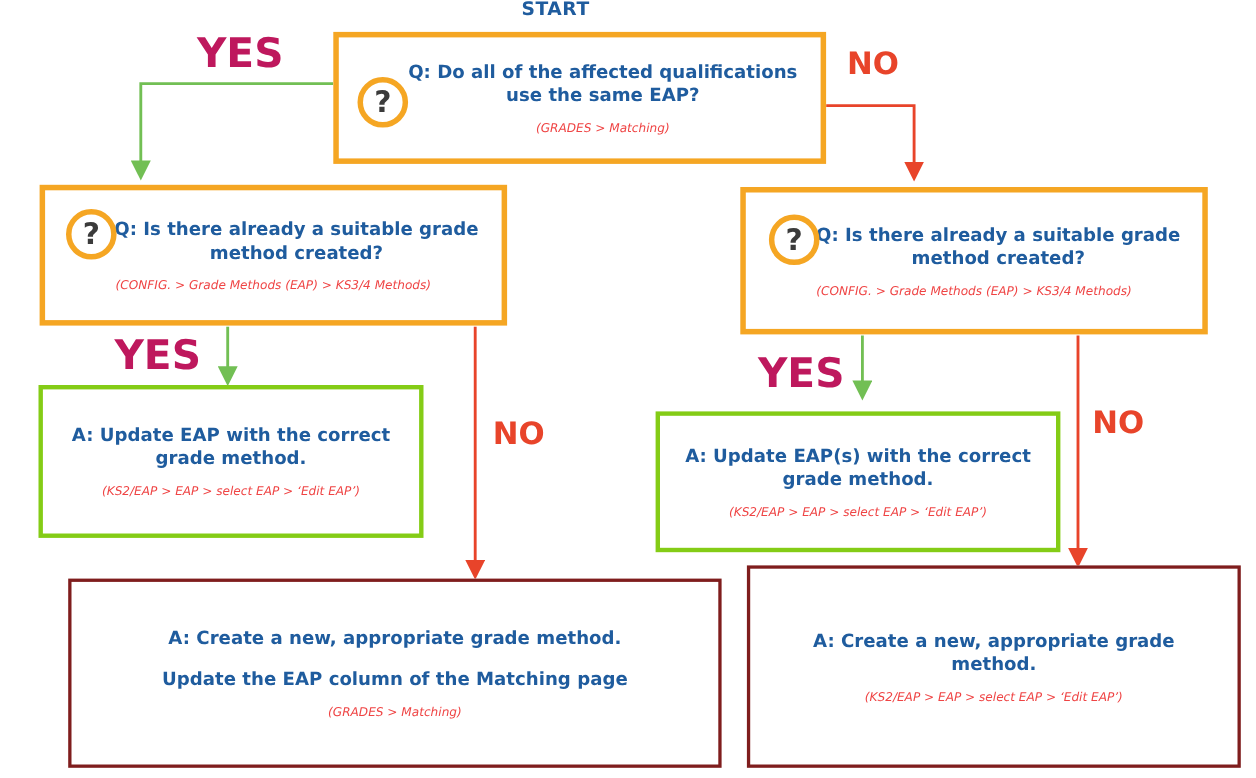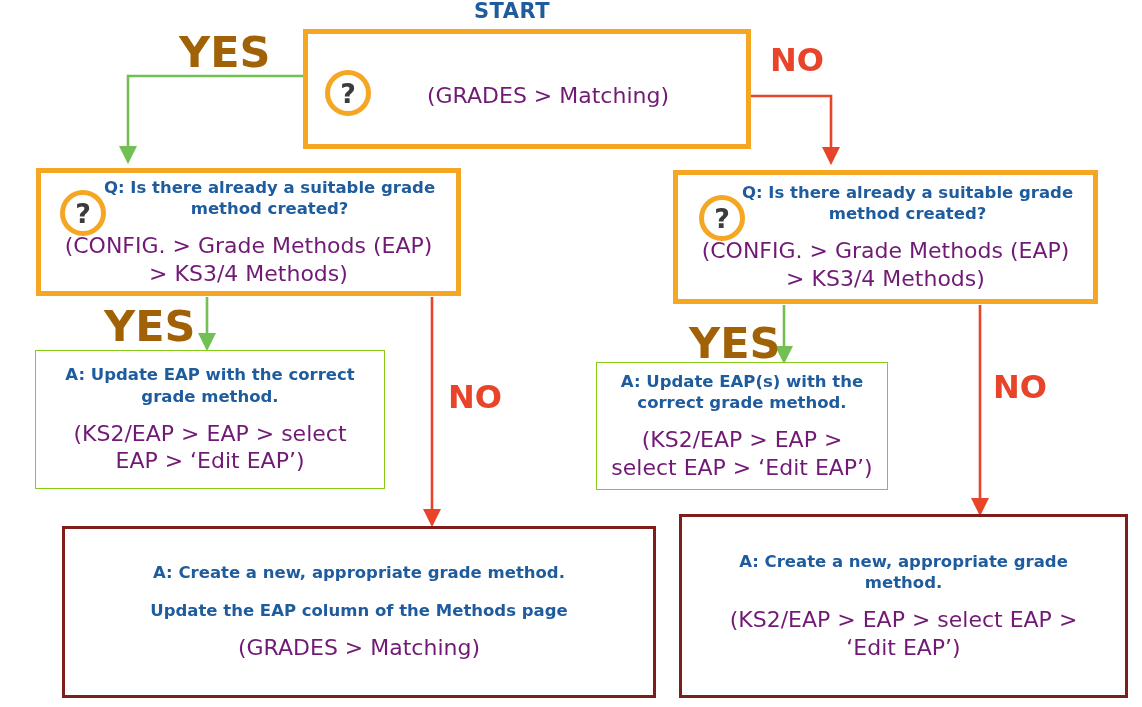--- a/index.html
+++ b/index.html
@@ -30,21 +30,21 @@
 
   
   .node {
     position: absolute;
     box-sizing: border-box;
     background: #ffffff;
     display: flex;
     align-items: center;
   }
   .node.q      { border: 5px solid #F5A623; }
-  .node.yes    { border: 1px solid #84cc16; }
+  .node.yes    { border: 4px solid #84cc16; }
   .node.no     { border: 3px solid #7f1d1d; }
 
   .node-inner {
     width: 100%;
     padding: 4px 10px;
     text-align: center;
   }
 
   
   .qmark {
@@ -68,46 +68,47 @@
     color: #1F5C9E;
     font-weight: bold;
     font-size: 16.5px;
     line-height: 1.28;
     margin: 0;
     font-family: "DejaVu Sans", sans-serif;
   }
   .headline + .headline { margin-top: 17px; }
 
   .path-note {
-    color: #701a75;
-    font-size: 22px;
+    color: #ef4444;
+    font-style: italic;
+    font-size: 11px;
     line-height: 1.25;
     margin: 13px 0 0 0;
     font-family: "DejaVu Sans", sans-serif;
   }
 
   
   .label {
     position: absolute;
     font-weight: bold;
     font-family: "DejaVu Sans", sans-serif;
     white-space: nowrap;
   }
   .label.start {
     color: #1F5C9E;
-    font-size: 21px;
+    font-size: 17px;
     letter-spacing: 0.5px;
   }
   .label.yes-lab {
-    color: #a16207;
-    font-size: 43px;
+    color: #be185d;
+    font-size: 37px;
   }
   .label.no-lab {
     color: #E8442A;
-    font-size: 32px;
+    font-size: 28px;
   }
 </style>
 </head>
 <body>
 
 <div id="canvas">
 
   <svg id="connectors" viewBox="0 0 1142 707" width="1142" height="707">
     <defs>
       <marker id="arrow-green" markerWidth="7" markerHeight="7" refX="3.5" refY="3.5" orient="auto" markerUnits="strokeWidth">
@@ -143,20 +144,21 @@
 
   <div class="label yes-lab" style="left:689px; top:318px;">YES</div>
 
   <div class="label no-lab" style="left:993px; top:368px;">NO</div>
 
   <div class="node q" style="left:303px; top:29px; width:448px; height:120px;">
     <div class="qmark" style="left:17px; top:36px;">
       <span>?</span>
     </div>
     <div class="node-inner" style="padding-left:52px;">
+      <p class="headline">Q: Do all of the affected qualifications use the same EAP?</p>
       <p class="path-note">(GRADES &gt; Matching)</p>
     </div>
   </div>
 
   <div class="node q" style="left:36px; top:168px; width:425px; height:128px;">
     <div class="qmark" style="left:19px; top:17px;">
       <span>?</span>
     </div>
     <div class="node-inner" style="padding-left:56px; padding-right:14px;">
       <p class="headline">Q: Is there already a suitable grade method created?</p>
@@ -174,31 +176,31 @@
     </div>
   </div>
 
   <div class="node yes" style="left:35px; top:350px; width:350px; height:139px;">
     <div class="node-inner" style="padding:0 16px;">
       <p class="headline">A: Update EAP with the correct grade method.</p>
       <p class="path-note">(KS2/EAP &gt; EAP &gt; select EAP &gt; ‘Edit EAP’)</p>
     </div>
   </div>
 
-  <div class="node yes" style="left:596px; top:362px; width:292px; height:128px;">
+  <div class="node yes" style="left:596px; top:374px; width:368px; height:128px;">
     <div class="node-inner" style="padding:0 14px;">
       <p class="headline">A: Update EAP(s) with the correct grade method.</p>
       <p class="path-note">(KS2/EAP &gt; EAP &gt; select EAP &gt; ‘Edit EAP’)</p>
     </div>
   </div>
 
   <div class="node no" style="left:62px; top:526px; width:594px; height:172px;">
     <div class="node-inner" style="padding:0 18px;">
       <p class="headline">A: Create a new, appropriate grade method.</p>
-      <p class="headline">Update the EAP column of the Methods page</p>
+      <p class="headline">Update the EAP column of the Matching page</p>
       <p class="path-note">(GRADES &gt; Matching)</p>
     </div>
   </div>
 
   <div class="node no" style="left:679px; top:514px; width:449px; height:184px;">
     <div class="node-inner" style="padding:0 20px;">
       <p class="headline">A: Create a new, appropriate grade method.</p>
       <p class="path-note">(KS2/EAP &gt; EAP &gt; select EAP &gt; ‘Edit EAP’)</p>
     </div>
   </div>

